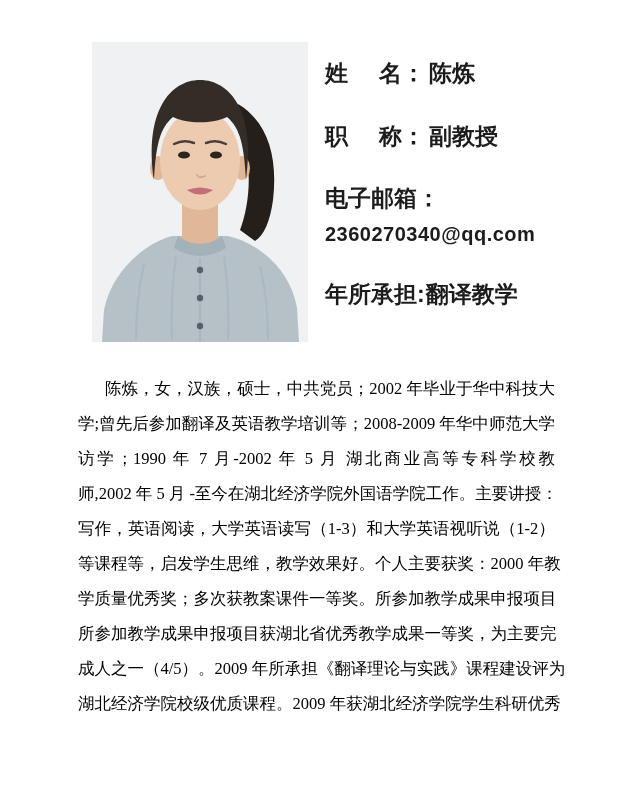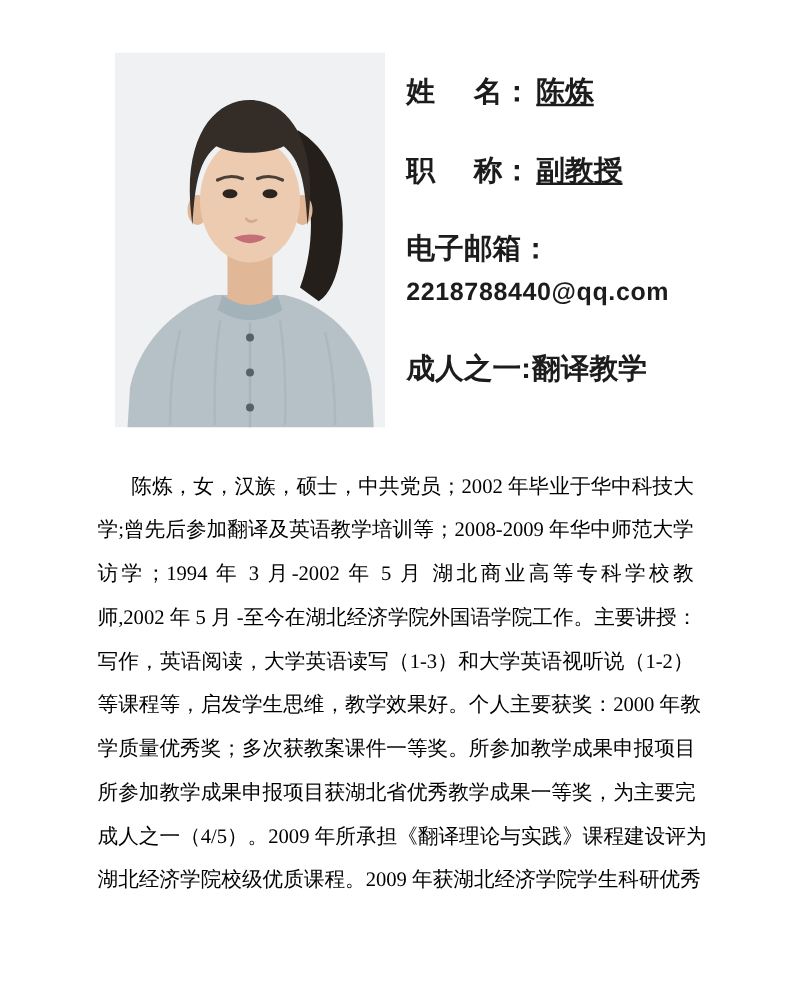--- a/index.html
+++ b/index.html
@@ -31,21 +31,21 @@
     font-size: 23px;
     line-height: 26px;
   }
   .spread-label {
     display: inline-flex;
     justify-content: space-between;
     width: 77px;
     vertical-align: top;
   }
   .field-colon { display: inline-block; }
-  .field-value { margin-left: 4px; text-decoration: underline; }
+  .field-value { margin-left: 4px; }
   .email-value {
     font-size: 20px;
     letter-spacing: 0.5px;
   }
   .research-value { margin-left: 1px; }
 
   .bio {
     position: absolute;
     left: 78px;
     top: 371px;
@@ -117,31 +117,31 @@
     <span class="spread-label">
         <span>职</span>
         <span>称</span>
       </span><span class="field-colon">：</span><span class="field-value">副教授</span>
   </div>
 
   <div class="info-row" style="top:185px">
     <span>电子邮箱：</span>
   </div>
   <div class="info-row email-value" style="top:221px">
-    <span>2218788440@qq.com</span>
+    <span>2360270340@qq.com</span>
   </div>
 
   <div class="info-row" style="top:281px">
-    <span>成人之一:</span><span class="research-value">翻译教学</span>
+    <span>年所承担:</span><span class="research-value">翻译教学</span>
   </div>
 
   <div class="bio">
     <div class="bio-line indent">陈炼，女，汉族，硕士，中共党员；2002 年毕业于华中科技大</div>
     <div class="bio-line">学;曾先后参加翻译及英语教学培训等；2008-2009 年华中师范大学</div>
-    <div class="bio-line">访学；1994 年 3 月-2002 年 5 月 湖北商业高等专科学校教</div>
+    <div class="bio-line">访学；1990 年 7 月-2002 年 5 月 湖北商业高等专科学校教</div>
     <div class="bio-line">师,2002 年 5 月 -至今在湖北经济学院外国语学院工作。主要讲授：</div>
     <div class="bio-line">写作，英语阅读，大学英语读写（1-3）和大学英语视听说（1-2）</div>
     <div class="bio-line">等课程等，启发学生思维，教学效果好。个人主要获奖：2000 年教</div>
     <div class="bio-line">学质量优秀奖；多次获教案课件一等奖。所参加教学成果申报项目</div>
     <div class="bio-line">所参加教学成果申报项目获湖北省优秀教学成果一等奖，为主要完</div>
     <div class="bio-line">成人之一（4/5）。2009 年所承担《翻译理论与实践》课程建设评为</div>
     <div class="bio-line">湖北经济学院校级优质课程。2009 年获湖北经济学院学生科研优秀</div>
   </div>
 
 </div>

